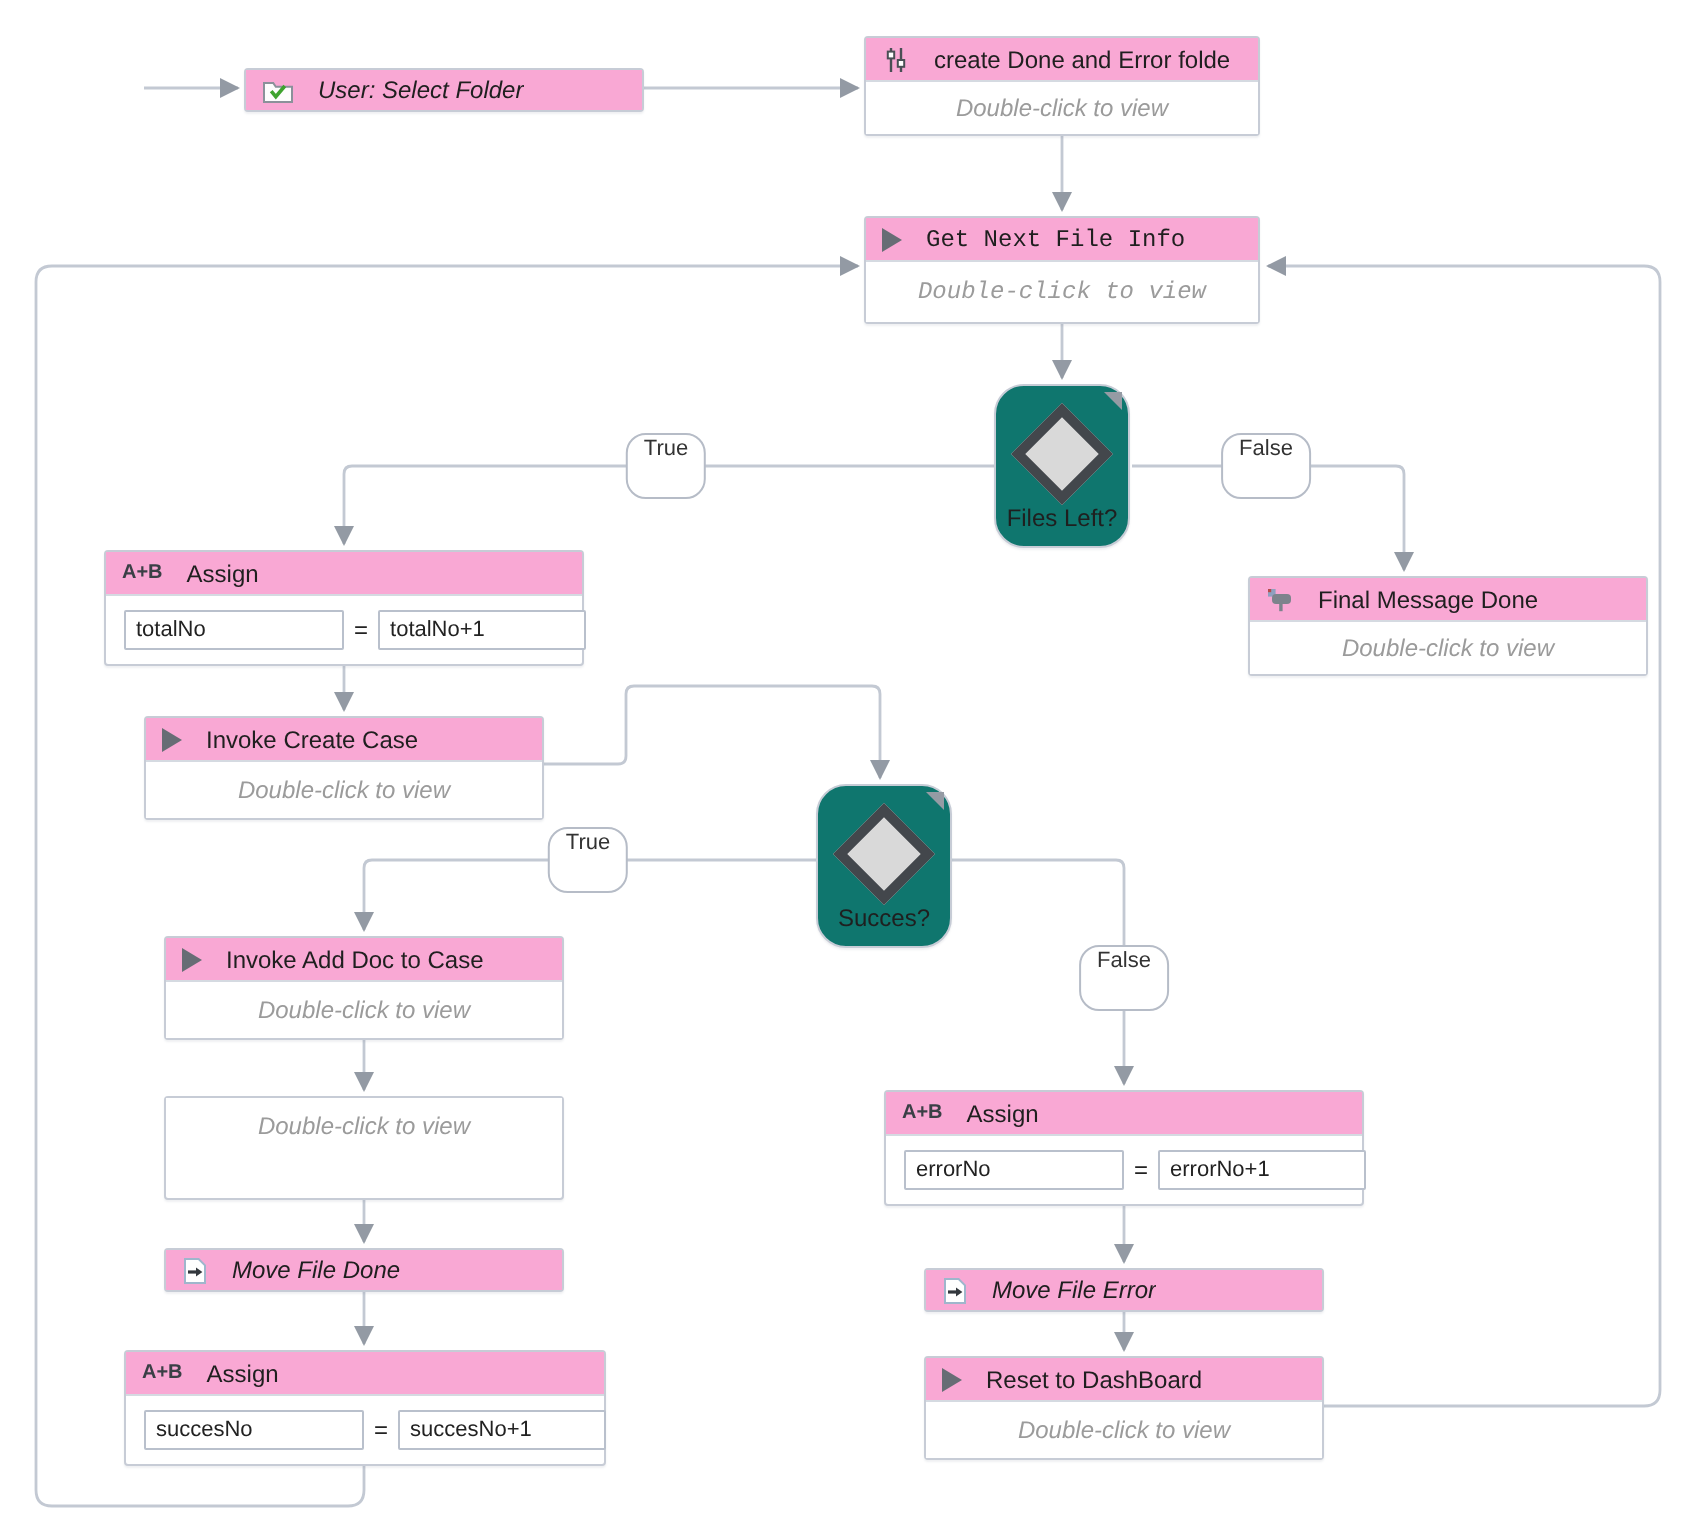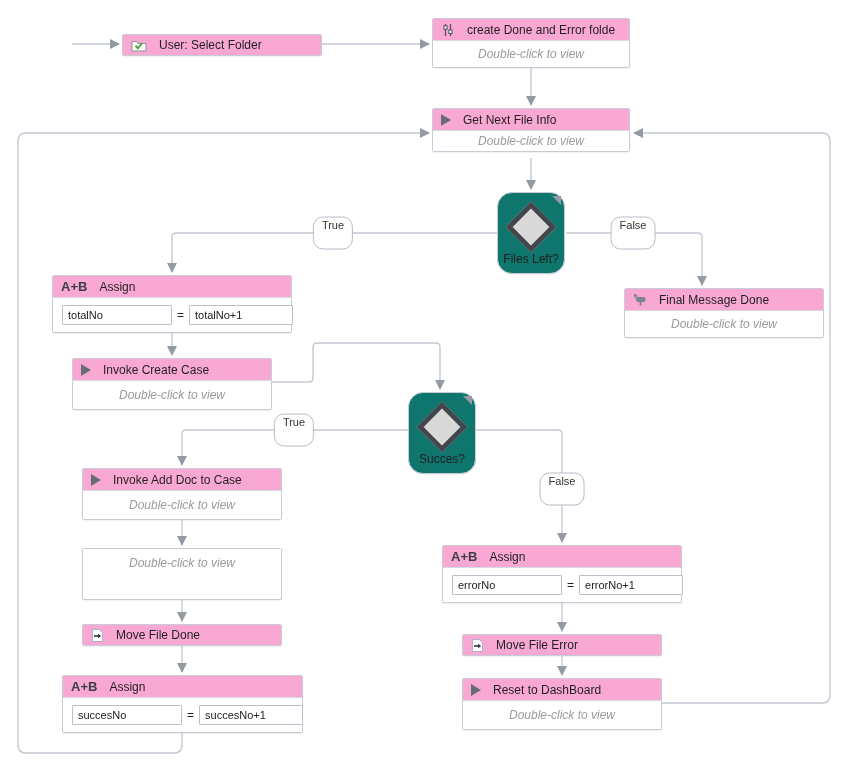--- a/index.html
+++ b/index.html
@@ -5,30 +5,30 @@
   html,body{margin:0;padding:0;background:#ffffff;}
   .canvas{position:relative;width:843px;height:769px;overflow:hidden;background:#ffffff;
           font-family:"Liberation Sans", sans-serif;}
   svg.wires{position:absolute;left:0;top:0;z-index:0;}
   .wire{fill:none;stroke:#c3c9d3;stroke-width:1.4;}
 
   .node{position:absolute;box-sizing:border-box;z-index:2;}
   .activity{background:#fff;border:1px solid #c7ccd6;border-radius:2px;box-shadow:0 1px 1px rgba(120,130,150,.12);}
   .act-header{height:22px;background:#f9a8d4;display:flex;align-items:center;gap:12px;padding:0 8px;
               border-bottom:1px solid #d5dae1;box-sizing:border-box;}
-  .activity.single .act-header{height:100%;border-bottom:none;}
+  .activity.single .act-header{height:100%;border-bottom:none;font-style:italic;}
   .act-title{font-size:12px;color:#1f1f1f;white-space:nowrap;overflow:hidden;}
   .act-body{display:flex;align-items:center;justify-content:center;height:calc(100% - 22px);
             font-size:12px;font-style:italic;color:#9b9b9b;background:#fff;box-sizing:border-box;}
   .assign-body{display:flex;align-items:center;gap:5px;padding:0 9px;height:calc(100% - 22px);box-sizing:border-box;}
   .assign-input{height:20px;border:1px solid #b9c0cc;font-size:11px;padding:0 5px;color:#222;
                 background:#fff;box-sizing:border-box;font-family:inherit;border-radius:1px;}
   .eq{font-size:12px;color:#222;}
   .icon{display:inline-flex;align-items:center;justify-content:center;flex:0 0 auto;}
-  .ab-icon{font-size:13px;font-weight:bold;color:#3a3f45;letter-spacing:0;}
+  .ab-icon{font-size:10px;font-weight:bold;color:#3a3f45;letter-spacing:0;}
 
   .decision{background:#0f766e;border:1px solid #c7ccd6;border-radius:15px;box-shadow:0 1px 1px rgba(120,130,150,.12);}
   .diamond{position:absolute;left:50%;top:16px;width:26px;height:26px;margin-left:-18px;
            transform:rotate(45deg);background:#d9d9d9;border:5px solid #43474c;}
   .decision-label{position:absolute;bottom:7px;width:100%;text-align:center;font-size:12px;color:#1f1f1f;}
   .corner{position:absolute;top:3px;right:3px;width:0;height:0;
           border-top:9px solid #959ba4;border-left:9px solid transparent;}
 
   .pill{position:absolute;transform:translate(-50%,-50%);background:#fff;border:1px solid #b6bcc7;
         border-radius:10px;padding:1px 8px 18px;font-size:11px;color:#333;z-index:3;}
@@ -92,21 +92,21 @@
           <line x1="9.5" y1="1" x2="9.5" y2="13" stroke="#4a4f55" stroke-width="1.2"></line>
           <rect x="2.9" y="2.8" width="3.2" height="3.4" fill="#fff" stroke="#4a4f55"></rect>
           <rect x="7.9" y="7" width="3.2" height="3.4" fill="#fff" stroke="#4a4f55"></rect>
         </svg>
       </span>
       <span class="act-title">create Done and Error folde</span>
     </div>
     <div class="act-body">Double-click to view</div>
   </div>
 
-  <div class="node activity" style="left:432px;top:108px;width:198px;height:44px;">
+  <div class="node activity" style="left:432px;top:108px;width:198px;height:54px;font-family:Liberation Mono, monospace;">
     <div class="act-header">
       <span class="icon">
         <svg width="10" height="12" viewBox="0 0 10 12">
             <path d="M0 0 L10 6 L0 12 Z" fill="#676d75"></path>
           </svg>
       </span>
       <span class="act-title">Get Next File Info</span>
     </div>
     <div class="act-body">Double-click to view</div>
   </div>

